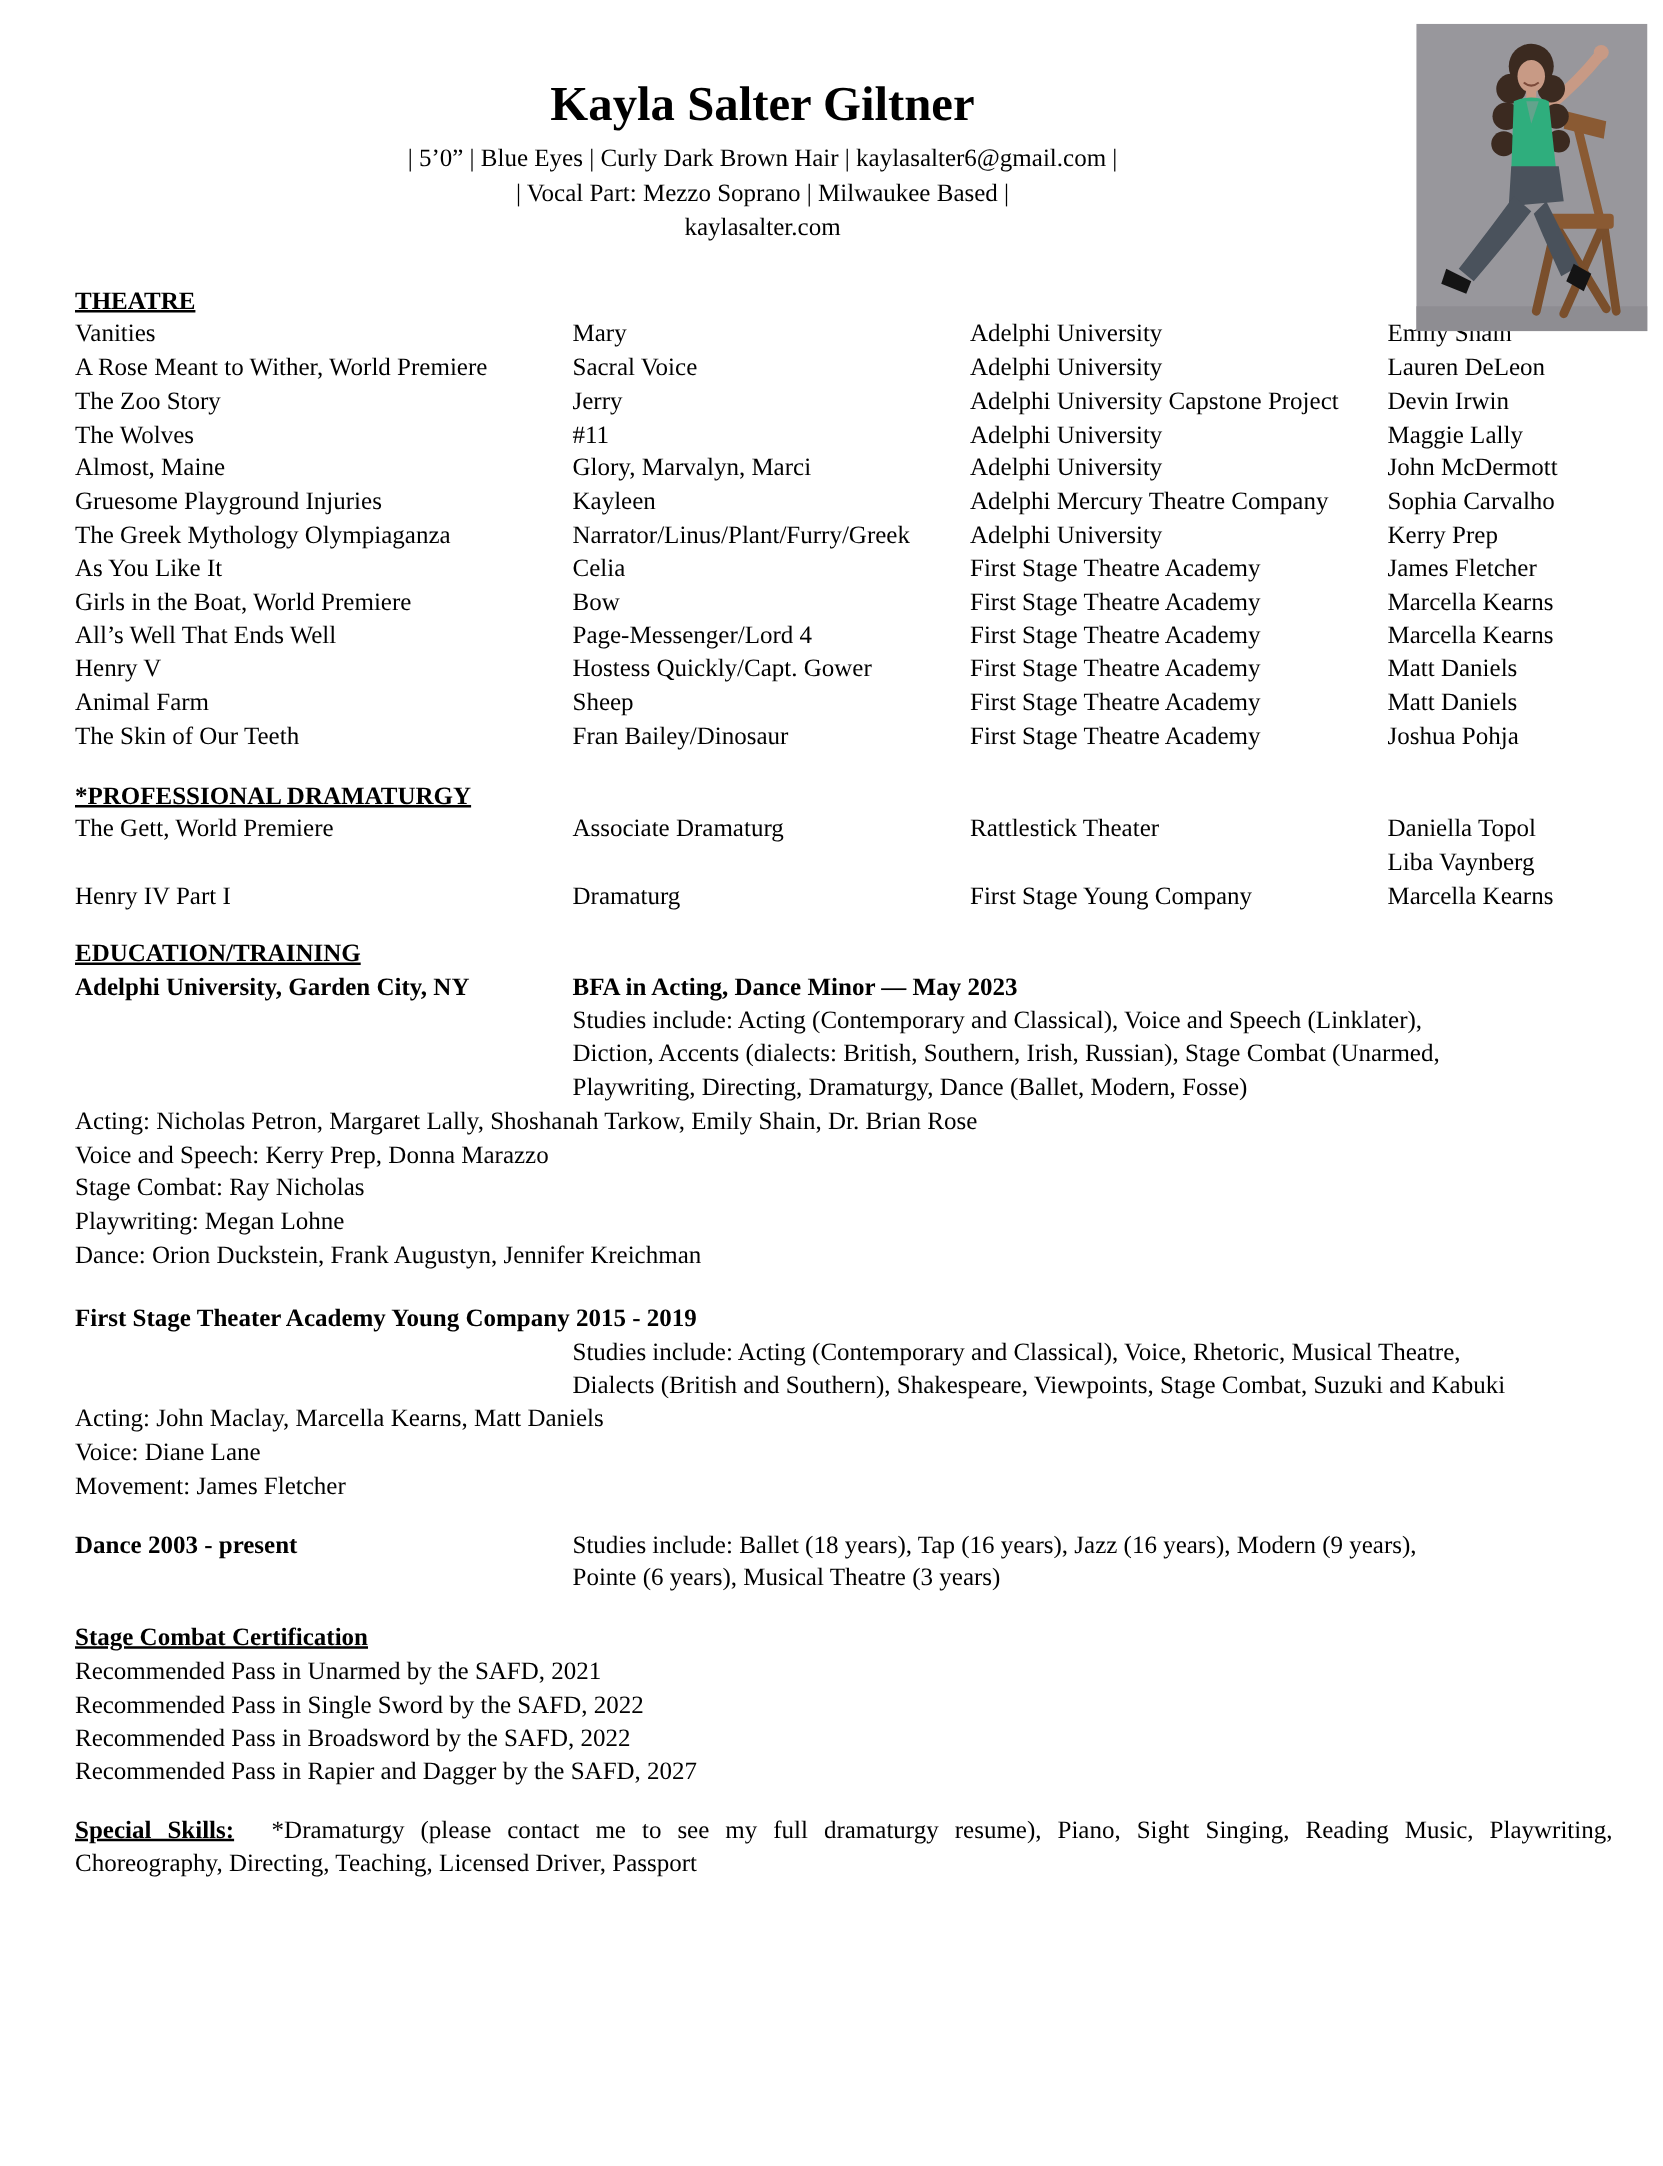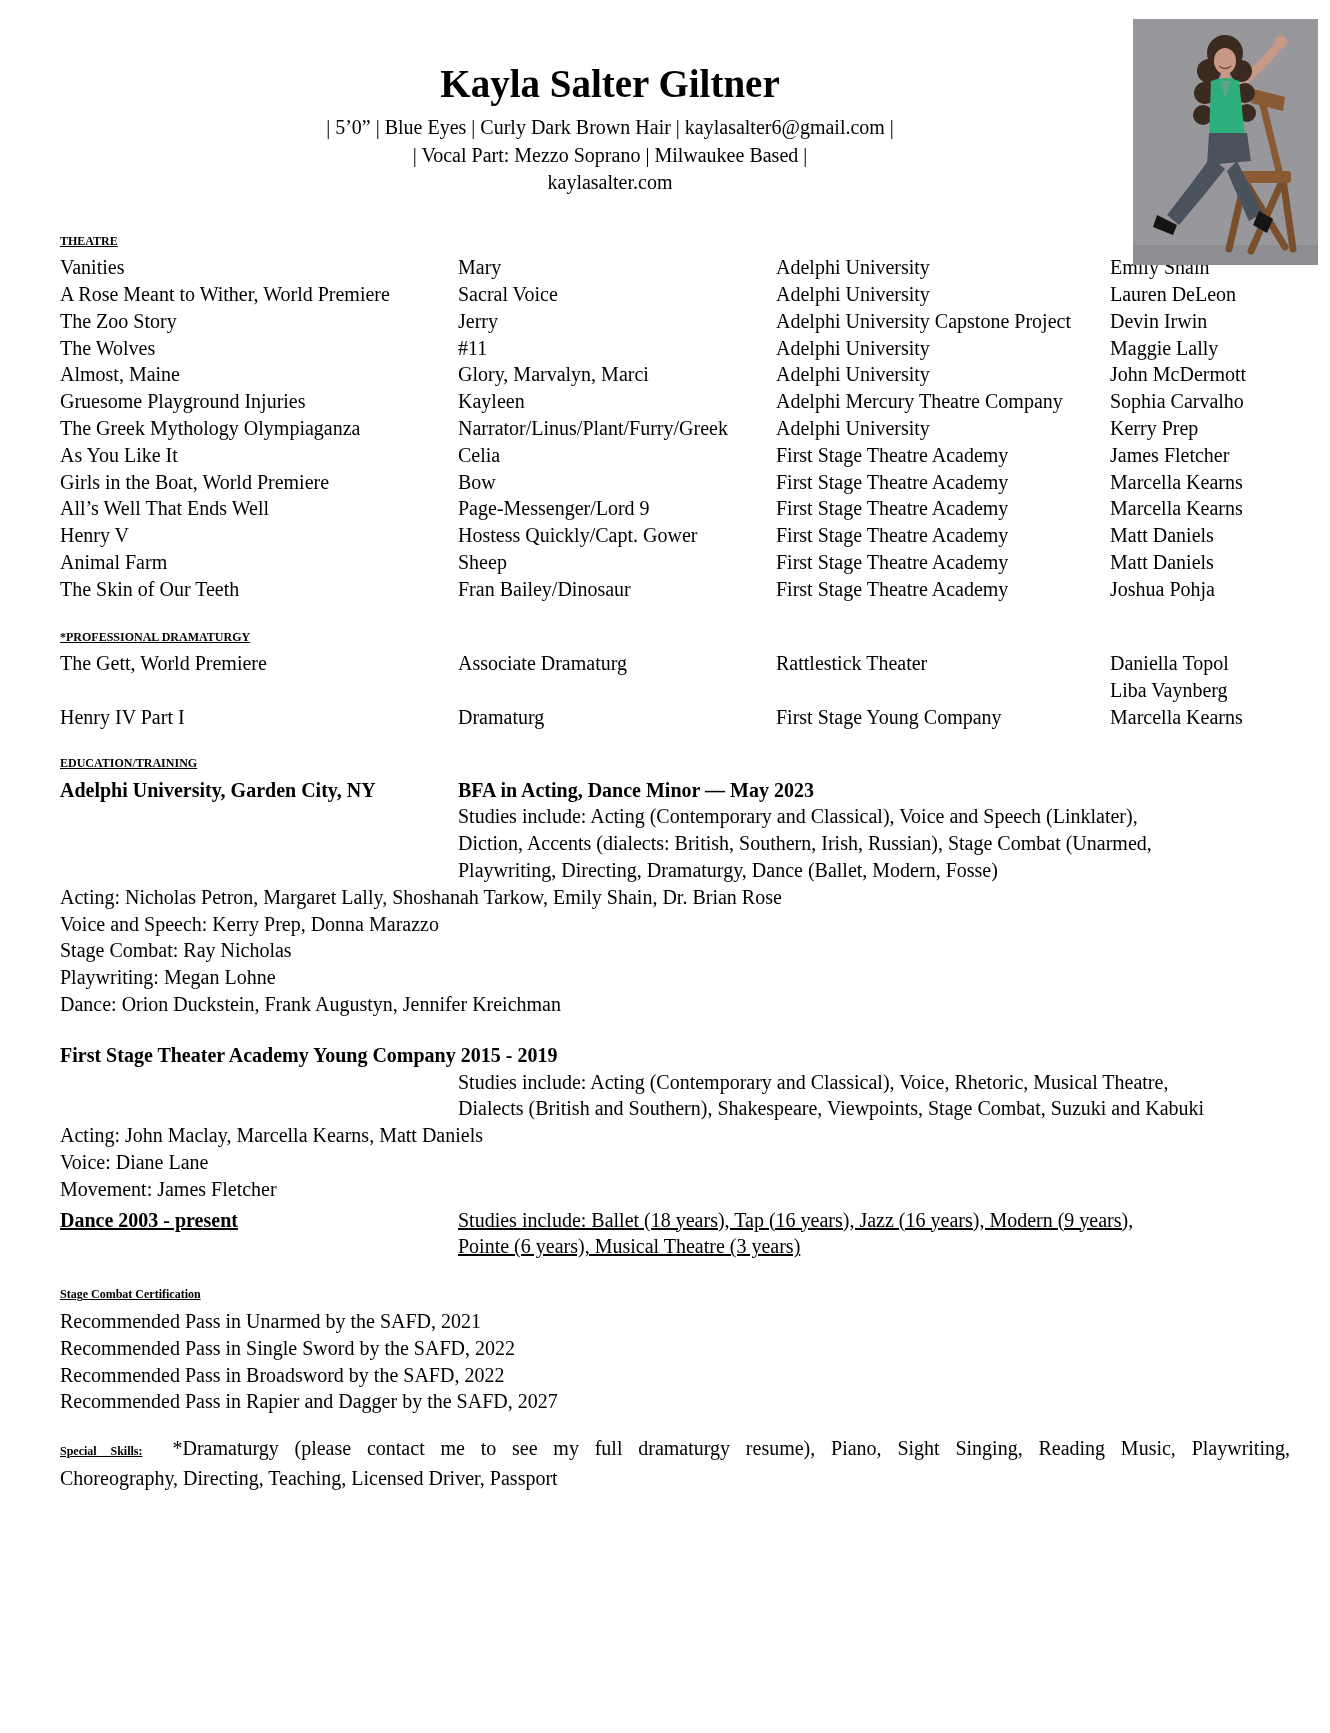--- a/index.html
+++ b/index.html
@@ -10,38 +10,38 @@
   }
   .page { position:relative; width:1330px; height:1733px; box-sizing:border-box;
           padding:0 40px 0 60px; overflow:hidden; background:#fff; }
 
   .photo { position:absolute; left:1133px; top:19px; width:185px; height:246px; display:block; }
 
   .header { width:1100px; text-align:center; padding-top:62px; }
   .name { font-size:39px; font-weight:bold; margin:0 0 8px 0; line-height:44px; }
   .info-line { line-height:27.5px; }
 
-  .sec-heading { font-weight:bold; text-decoration:underline; font-size:12px; line-height:26.8px; }
+  .sec-heading { font-weight:bold; text-decoration:underline; font-size:20px; line-height:26.8px; }
 
   .trow { display:grid; grid-template-columns:398px 318px 334px 1fr; line-height:26.8px; }
   .trow > div { white-space:nowrap; overflow:visible; }
   .it { }
 
   .theatre { margin-top:31px; }
   .dramaturgy { margin-top:21px; }
   .education { margin-top:19px; }
 
   .edu-grid { display:grid; grid-template-columns:398px 1fr; line-height:26.8px; }
   .b { font-weight:bold; }
   .line { line-height:26.8px; }
   .indent-block { margin-left:398px; }
   .justify-last { text-align:justify; text-align-last:justify; }
 
   .first-stage { margin-top:24px; }
-  .dance-block { margin-top:4px;text-decoration:underline; }
+  .dance-block { margin-top:20px; }
   .combat { margin-top:21px; }
   .skills { margin-top:20px; }
   .skills-line1 { text-align:justify; text-align-last:justify; line-height:26.8px; }
   .skills-gap { display:inline-block; width:30px; }
 </style>
 </head>
 <body>
 
 <div class="page">
 
@@ -145,21 +145,21 @@
         <div>James Fletcher</div>
       </div>
     <div class="trow">
         <div><span class="it">Girls in the Boat,</span><span> World Premiere</span></div>
         <div>Bow</div>
         <div>First Stage Theatre Academy</div>
         <div>Marcella Kearns</div>
       </div>
     <div class="trow">
         <div><span class="it">All’s Well That Ends Well</span><span></span></div>
-        <div>Page-Messenger/Lord 9</div>
+        <div>Page-Messenger/Lord 4</div>
         <div>First Stage Theatre Academy</div>
         <div>Marcella Kearns</div>
       </div>
     <div class="trow">
         <div><span class="it">Henry V</span><span></span></div>
         <div>Hostess Quickly/Capt. Gower</div>
         <div>First Stage Theatre Academy</div>
         <div>Matt Daniels</div>
       </div>
     <div class="trow">

